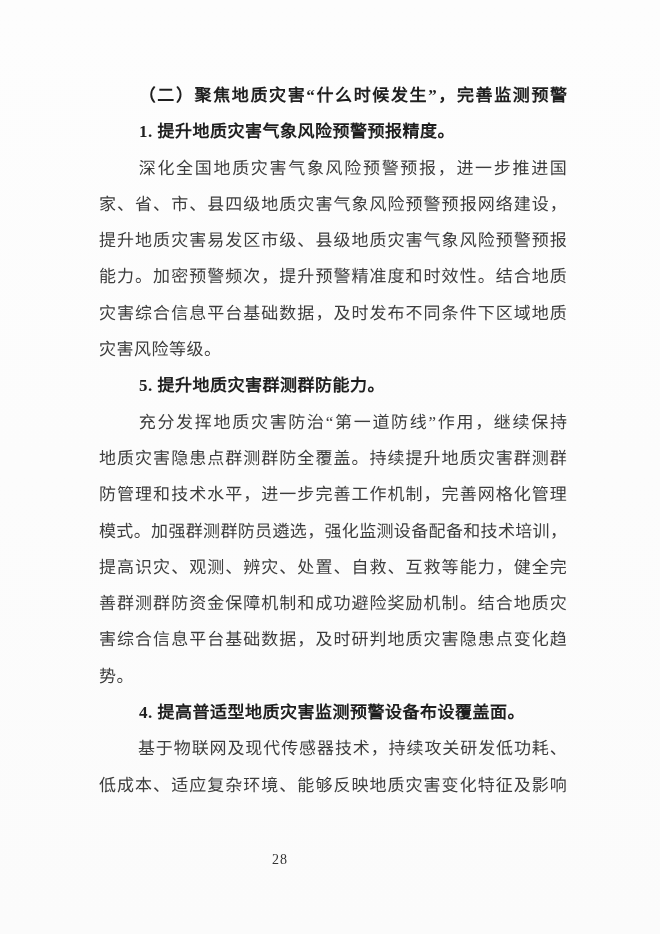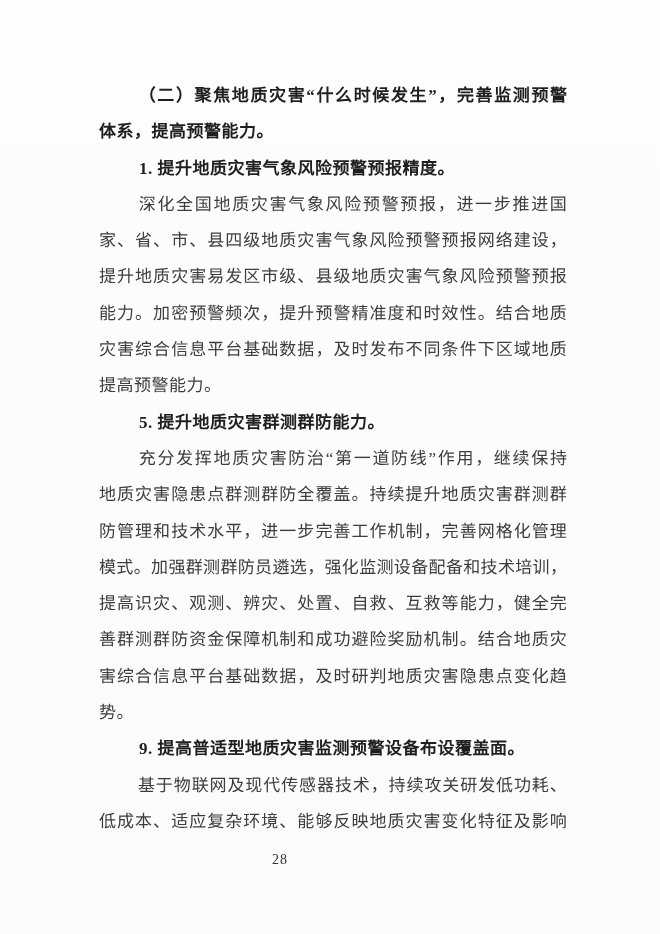--- a/index.html
+++ b/index.html
@@ -96,21 +96,20 @@
         <span>生</span>
         <span>”</span>
         <span>，</span>
         <span>完</span>
         <span>善</span>
         <span>监</span>
         <span>测</span>
         <span>预</span>
         <span>警</span>
       </div>
-      <div class="line bold">体系，提高预警能力。</div>
       <div class="line bold indent">1. 提升地质灾害气象风险预警预报精度。</div>
       <div class="line justify">
         <span class="spacer"></span>
         <span>深</span>
         <span>化</span>
         <span>全</span>
         <span>国</span>
         <span>地</span>
         <span>质</span>
         <span>灾</span>
@@ -236,21 +235,21 @@
         <span>不</span>
         <span>同</span>
         <span>条</span>
         <span>件</span>
         <span>下</span>
         <span>区</span>
         <span>域</span>
         <span>地</span>
         <span>质</span>
       </div>
-      <div class="line">提高预警能力。</div>
+      <div class="line">灾害风险等级。</div>
       <div class="line bold indent">5. 提升地质灾害群测群防能力。</div>
       <div class="line justify">
         <span class="spacer"></span>
         <span>充</span>
         <span>分</span>
         <span>发</span>
         <span>挥</span>
         <span>地</span>
         <span>质</span>
         <span>灾</span>
@@ -435,21 +434,21 @@
         <span>灾</span>
         <span>害</span>
         <span>隐</span>
         <span>患</span>
         <span>点</span>
         <span>变</span>
         <span>化</span>
         <span>趋</span>
       </div>
       <div class="line">势。</div>
-      <div class="line bold indent">9. 提高普适型地质灾害监测预警设备布设覆盖面。</div>
+      <div class="line bold indent">4. 提高普适型地质灾害监测预警设备布设覆盖面。</div>
       <div class="line justify">
         <span class="spacer"></span>
         <span>基</span>
         <span>于</span>
         <span>物</span>
         <span>联</span>
         <span>网</span>
         <span>及</span>
         <span>现</span>
         <span>代</span>

